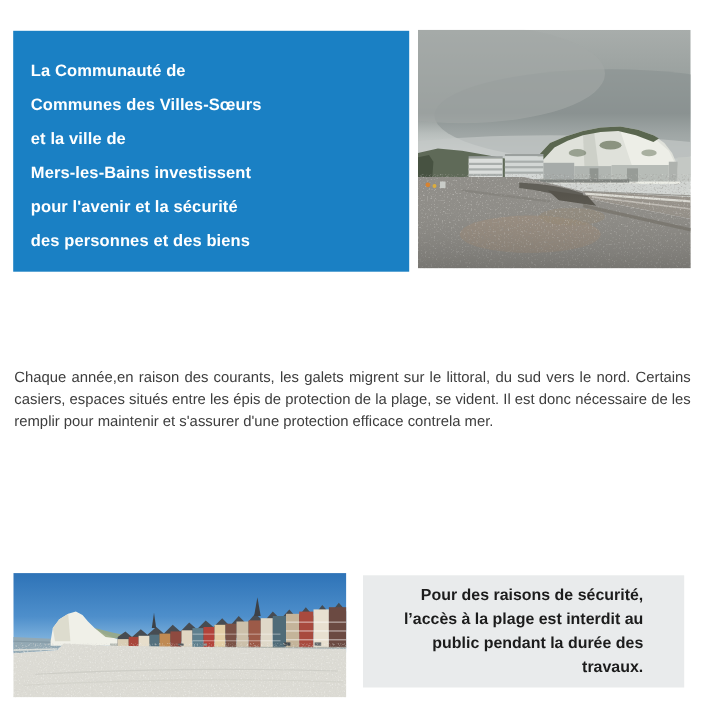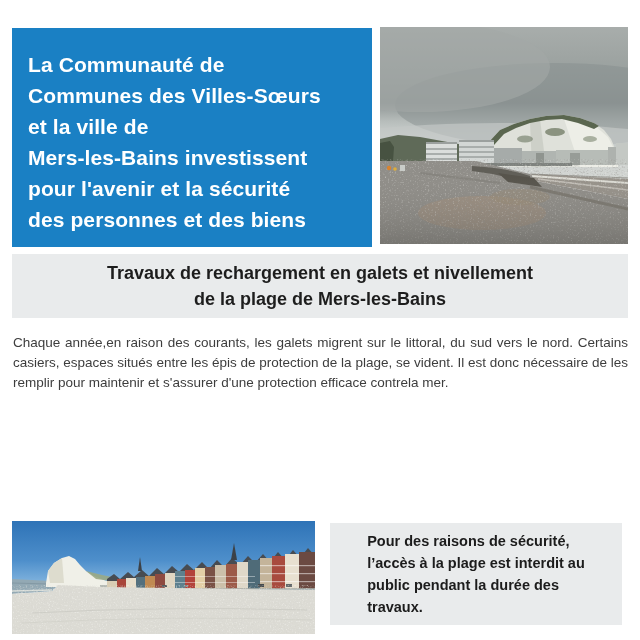--- a/index.html
+++ b/index.html
@@ -5,21 +5,21 @@
   html,body{margin:0;padding:0;background:#ffffff;}
   .page{
     position:relative;width:640px;height:640px;background:#ffffff;overflow:hidden;
     font-family:"Liberation Sans","DejaVu Sans",sans-serif;
   }
   .hero{
     position:absolute;left:12px;top:28px;width:360px;height:219px;
     background:#1a80c4;box-sizing:border-box;padding:21px 10px 0 16px;
   }
   .hero h1{
-    margin:0;color:#ffffff;font-weight:bold;font-size:21px;line-height:31px;
+    margin:0;color:#ffffff;font-weight:bold;font-size:15px;line-height:31px;
     white-space:pre-line;letter-spacing:0.1px;
   }
   .photo{position:absolute;overflow:hidden;}
   .photo svg{display:block;width:100%;height:100%;}
   .photo-top{left:380px;top:27px;width:248px;height:217px;}
   .photo-bottom{left:12px;top:521px;width:303px;height:113px;}
   .banner{
     position:absolute;left:12px;top:254px;width:616px;height:64px;background:#e9ebec;
     display:flex;align-items:center;justify-content:center;text-align:center;
   }
@@ -28,21 +28,21 @@
   }
   .bodytext{
     position:absolute;left:13px;top:333px;width:615px;color:#3d3d3d;
     font-size:13.5px;line-height:20px;
   }
   .bodytext p{margin:0 0 14px 0;text-align:justify;}
   .bodytext p.p2{margin-bottom:22px;}
   .bodytext p.p3{text-align:left;}
   .notice{
     position:absolute;left:330px;top:523px;width:292px;height:102px;background:#e9ebec;
-    display:flex;align-items:center;justify-content:center;text-align:left;
+    display:flex;align-items:center;justify-content:center;text-align:right;
     box-sizing:border-box;padding:0 6px;
   }
   .notice .txt{
     font-size:14.5px;font-weight:bold;color:#1c1c1c;line-height:22px;white-space:pre-line;
   }
 </style>
 </head>
 <body>
 
 <div class="page">
@@ -129,24 +129,20 @@
       <path d="M118,146 L154,151 162,160 128,155 Z" fill="#57544c"></path>
       <path d="M150,160 L248,182" stroke="#767269" stroke-width="3" fill="none" opacity="0.8"></path>
       <path d="M40,146 L120,156" stroke="#7c7a74" stroke-width="2" fill="none" opacity="0.5"></path>
       <circle cx="9" cy="141" r="2.2" fill="#d8832f"></circle>
       <circle cx="15" cy="142" r="1.8" fill="#ddad3c"></circle>
       <rect x="20" y="138" width="5" height="6" fill="#c9ccc8"></rect>
       <rect x="0" y="150" width="248" height="67" fill="url(#fgT)"></rect>
     </svg>
   </figure>
 
-  <section class="banner">
-    <span class="txt">Travaux de rechargement en galets et nivellement
-de la plage de Mers-les-Bains</span>
-  </section>
 
   <section class="bodytext">
     <p class="p1">Chaque année,en raison des courants, les galets migrent sur  le littoral, du sud vers le nord. Certains casiers, espaces situés entre les épis de protection de la plage, se vident. Il est donc nécessaire de  les remplir pour maintenir et s'assurer d'une protection efficace contrela mer.</p>
   </section>
 
   <figure class="photo photo-bottom" style="margin:0;">
     <svg viewBox="0 0 303 113" preserveAspectRatio="none">
       <defs>
         <linearGradient id="skyB" x1="0" y1="0" x2="0" y2="1">
           <stop offset="0" stop-color="#2e73b7"></stop>

